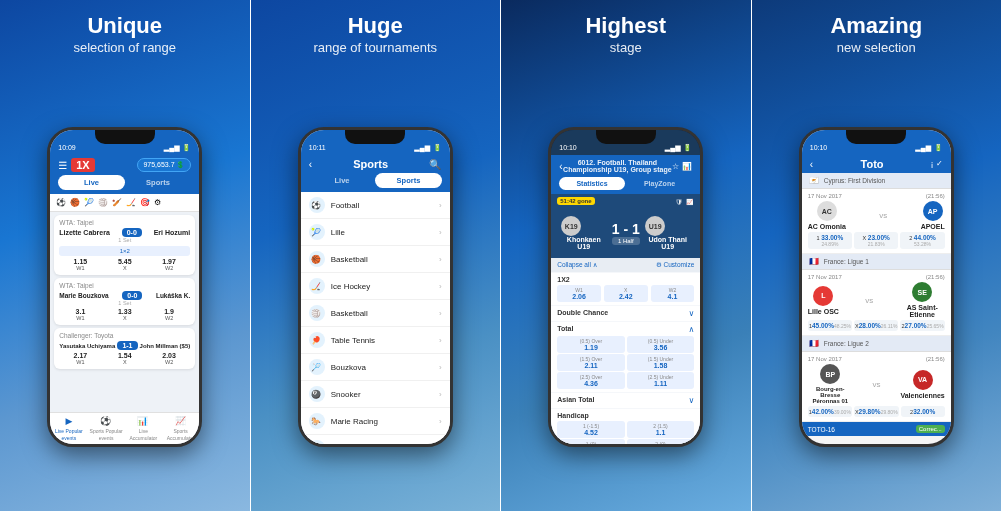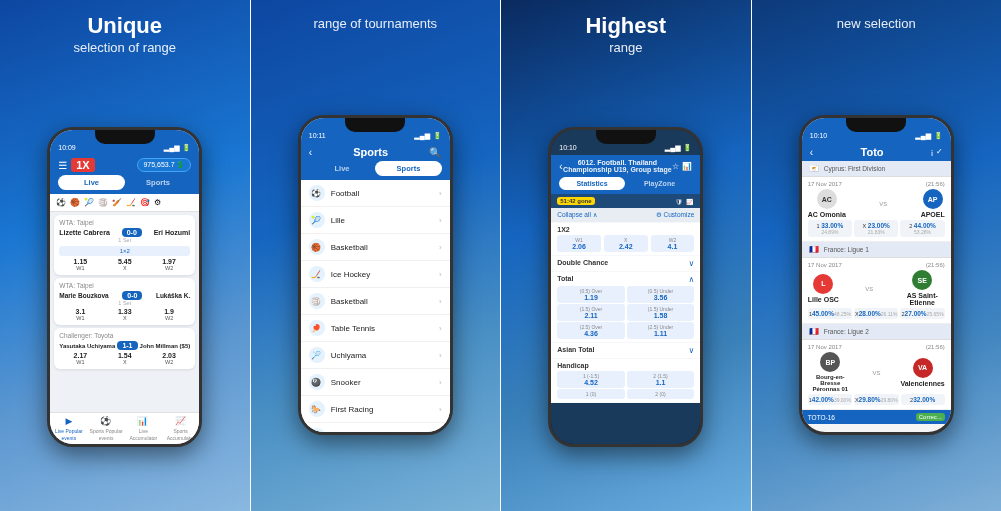--- a/index.html
+++ b/index.html
@@ -756,20 +756,21 @@
     </div>
   </div>
 </div>
 
 <div class="divider-line"></div>
 
 <div class="panel">
   <div class="panel-bg bg-panel2"></div>
   <div class="panel-content">
     <div class="panel-header">
+      <h2>Huge</h2>
       <p>range of tournaments</p>
     </div>
     <div class="phone-wrap">
       <div class="phone">
         <div class="phone-notch"></div>
         <div class="phone-screen phone2-screen">
           <div class="phone2-status">
             <span>10:11</span>
             <div class="status-icons">
               <span>▂▄▆</span>
@@ -825,35 +826,35 @@
             <div class="sports-list-item">
               <div class="sports-list-item-left">
                 <div class="sport-icon-circle">🏓</div>
                 <span>Table Tennis</span>
               </div>
               <span class="chevron-right">›</span>
             </div>
             <div class="sports-list-item">
               <div class="sports-list-item-left">
                 <div class="sport-icon-circle">🏸</div>
-                <span>Uchiyama</span>
+                <span>Bouzkova</span>
               </div>
               <span class="chevron-right">›</span>
             </div>
             <div class="sports-list-item">
               <div class="sports-list-item-left">
                 <div class="sport-icon-circle">🎱</div>
                 <span>Snooker</span>
               </div>
               <span class="chevron-right">›</span>
             </div>
             <div class="sports-list-item">
               <div class="sports-list-item-left">
                 <div class="sport-icon-circle">🐎</div>
-                <span>First Racing</span>
+                <span>Marie Racing</span>
               </div>
               <span class="chevron-right">›</span>
             </div>
             <div class="sports-list-item">
               <div class="sports-list-item-left">
                 <div class="sport-icon-circle">🏑</div>
                 <span>Bandy</span>
               </div>
               <span class="chevron-right">›</span>
             </div>
@@ -865,21 +866,21 @@
   </div>
 </div>
 
 <div class="divider-line"></div>
 
 <div class="panel">
   <div class="panel-bg bg-panel3"></div>
   <div class="panel-content">
     <div class="panel-header">
       <h2>Highest</h2>
-      <p>range</p>
+      <p>stage</p>
     </div>
     <div class="phone-wrap">
       <div class="phone">
         <div class="phone-notch"></div>
         <div class="phone-screen phone3-screen">
           <div class="phone3-status">
             <span>10:10</span>
             <div class="status-icons">
               <span>▂▄▆</span>
               <span>🔋</span>
@@ -905,20 +906,34 @@
           </div>
 
           <div class="match-info-bar">
             <span class="time-gone">51:42 gone</span>
             <div style="display:flex;gap:4px;">
               <span>🛡</span>
               <span>📈</span>
             </div>
           </div>
 
+          <div class="teams-section">
+            <div class="team-name">
+              <div class="team-logo-circle">K19</div>
+              Khonkaen U19
+            </div>
+            <div class="score-center">
+              <div class="score-num">1 - 1</div>
+              <div class="half-text">1 Half</div>
+            </div>
+            <div class="team-name">
+              <div class="team-logo-circle">U19</div>
+              Udon Thani U19
+            </div>
+          </div>
 
           <div class="odds-section">
             <div class="odds-control-row">
               <span>Collapse all ∧</span>
               <span>⚙ Customize</span>
             </div>
 
             <div class="market-row">
               <div class="market-name">1X2</div>
               <div class="market-odds">
@@ -1016,20 +1031,21 @@
     </div>
   </div>
 </div>
 
 <div class="divider-line"></div>
 
 <div class="panel">
   <div class="panel-bg bg-panel4"></div>
   <div class="panel-content">
     <div class="panel-header">
+      <h2>Amazing</h2>
       <p>new selection</p>
     </div>
     <div class="phone-wrap">
       <div class="phone">
         <div class="phone-notch"></div>
         <div class="phone-screen phone4-screen">
           <div class="phone4-status">
             <span>10:10</span>
             <div class="status-icons">
               <span>▂▄▆</span>

